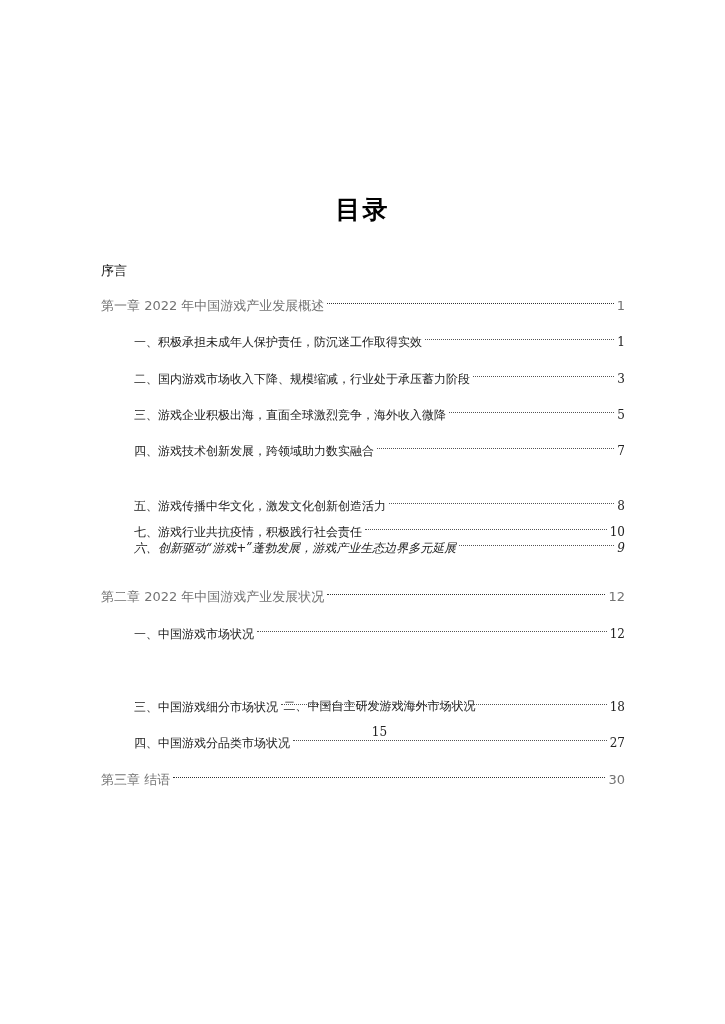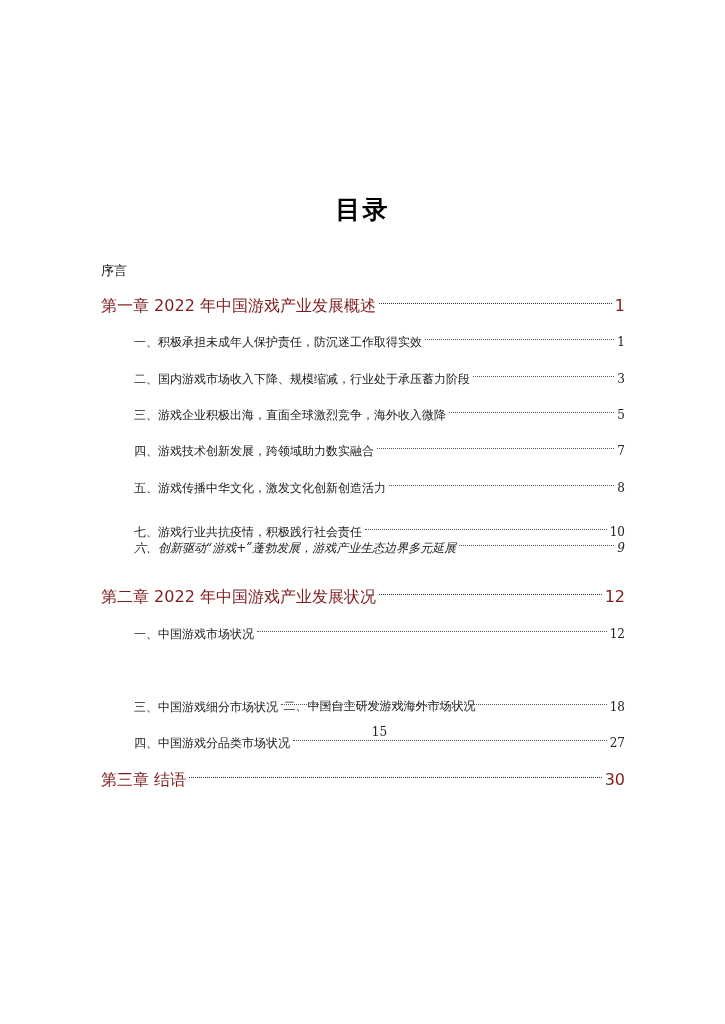--- a/index.html
+++ b/index.html
@@ -42,22 +42,22 @@
       position: absolute;
       height: 20px;
       display: flex;
       align-items: center;
       white-space: nowrap;
     }
     .row.chapter {
       left: 0;
       width: 524px;
       font-family: "DejaVu Sans", sans-serif;
-      font-size: 16px;
-      color: #7f1d1d;
+      font-size: 13px;
+      color: #737373;
     }
     .row.chapter .label { font-weight: normal; }
     .row.section {
       left: 33px;
       width: 491px;
       font-family: "DejaVu Serif", serif;
       font-size: 12px;
       color: #222222;
     }
     .row.preface {
@@ -121,21 +121,21 @@
       <span class="leader"></span>
       <span class="page-num">5</span>
     </div>
 
     <div class="row section" style="top:441px;">
       <span class="label">四、游戏技术创新发展，跨领域助力数实融合</span>
       <span class="leader"></span>
       <span class="page-num">7</span>
     </div>
 
-    <div class="row section" style="top:478px;">
+    <div class="row section" style="top:496px;">
       <span class="label">五、游戏传播中华文化，激发文化创新创造活力</span>
       <span class="leader"></span>
       <span class="page-num">8</span>
     </div>
 
     <div class="row section" style="top:538px;font-style:italic;">
       <span class="label">六、创新驱动“游戏+”蓬勃发展，游戏产业生态边界多元延展</span>
       <span class="leader"></span>
       <span class="page-num">9</span>
     </div>

